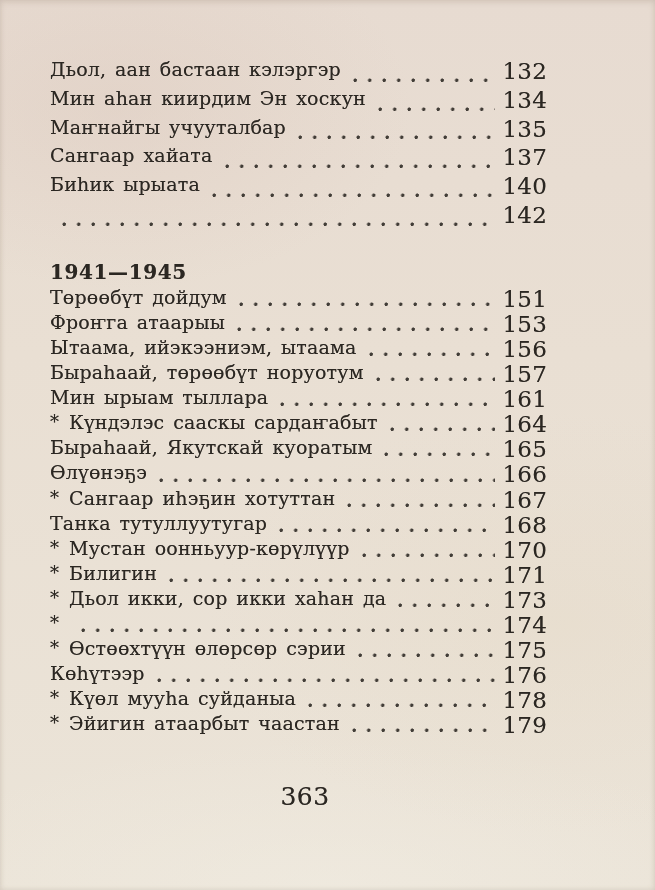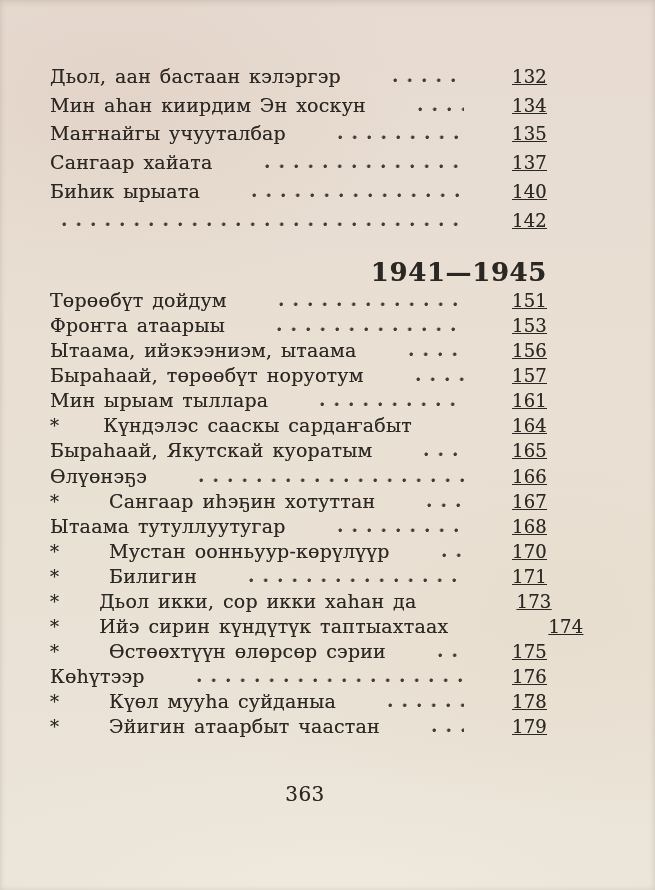--- a/index.html
+++ b/index.html
@@ -17,44 +17,43 @@
     box-shadow:inset 0 2px 6px rgba(120,100,85,.18), inset 0 -1px 4px rgba(120,100,85,.08);
     color:#2b2722;
   }
   .toc{
     position:absolute;left:50px;top:58px;width:497px;
   }
   .entries{list-style:none;margin:0;padding:0;}
   .sec1 .entries li{height:28.8px;}
   .sec2 .entries li{height:25.1px;}
   .row{
-    display:flex;align-items:flex-end;
+    display:flex;align-items:flex-start;
     font-size:19px;letter-spacing:.2px;word-spacing:2.5px;
     white-space:nowrap;height:100%;
     text-shadow:0 0 .5px rgba(43,39,34,.55);
-    gap:40px;
   }
   .star{display:inline-block;width:19px;font-size:18px;}
   .title{flex:0 0 auto;}
   .leader{
     flex:1 1 auto;height:5px;align-self:flex-end;
     margin:0 8px 4px 12px;
     background-image:radial-gradient(circle at 2.2px 2.2px, rgba(43,39,34,.88) 1.5px, rgba(43,39,34,0) 2px);
     background-size:14.5px 5px;background-repeat:repeat-x;background-position:0 0;
   }
-  .pagenum{flex:0 0 auto;min-width:34px;text-align:right;font-size:18px;text-decoration:underline;}
+  .pagenum{flex:0 0 auto;min-width:34px;text-align:right;font-size:23px;}
   .heading{
-    text-align:right;font-weight:bold;font-size:26px;letter-spacing:.6px;
+    text-align:left;font-weight:bold;font-size:20px;letter-spacing:.6px;
     margin-top:27px;line-height:28px;height:28px;
     text-shadow:0 0 .5px rgba(43,39,34,.6);
   }
   .sec2{margin-top:21px;}
   .footer{
     position:absolute;left:0;top:782px;width:610px;text-align:center;
-    font-size:20px;letter-spacing:.5px;
+    font-size:25px;letter-spacing:.5px;
     text-shadow:0 0 .5px rgba(43,39,34,.55);
   }
 </style>
 </head>
 <body>
 
 <div class="page">
   <div class="toc" id="toc">
       <div class="section sec1">
         <ul class="entries">
@@ -164,21 +163,21 @@
           <li>
             <div class="row">
               <span class="star">*</span>
               <span class="title">Сангаар иһэҕин хотуттан</span>
               <span class="leader"></span>
               <span class="pagenum">167</span>
             </div>
           </li>
           <li>
             <div class="row">
-              <span class="title">Ытаама тутуллуутугар</span>
+              <span class="title">Танка тутуллуутугар</span>
               <span class="leader"></span>
               <span class="pagenum">168</span>
             </div>
           </li>
           <li>
             <div class="row">
               <span class="star">*</span>
               <span class="title">Мустан оонньуур-көрүлүүр</span>
               <span class="leader"></span>
               <span class="pagenum">170</span>
@@ -196,21 +195,20 @@
             <div class="row">
               <span class="star">*</span>
               <span class="title">Дьол икки, сор икки хаһан да</span>
               <span class="leader"></span>
               <span class="pagenum">173</span>
             </div>
           </li>
           <li>
             <div class="row">
               <span class="star">*</span>
-              <span class="title">Ийэ сирин күндүтүк таптыахтаах</span>
               <span class="leader"></span>
               <span class="pagenum">174</span>
             </div>
           </li>
           <li>
             <div class="row">
               <span class="star">*</span>
               <span class="title">Өстөөхтүүн өлөрсөр сэрии</span>
               <span class="leader"></span>
               <span class="pagenum">175</span>

